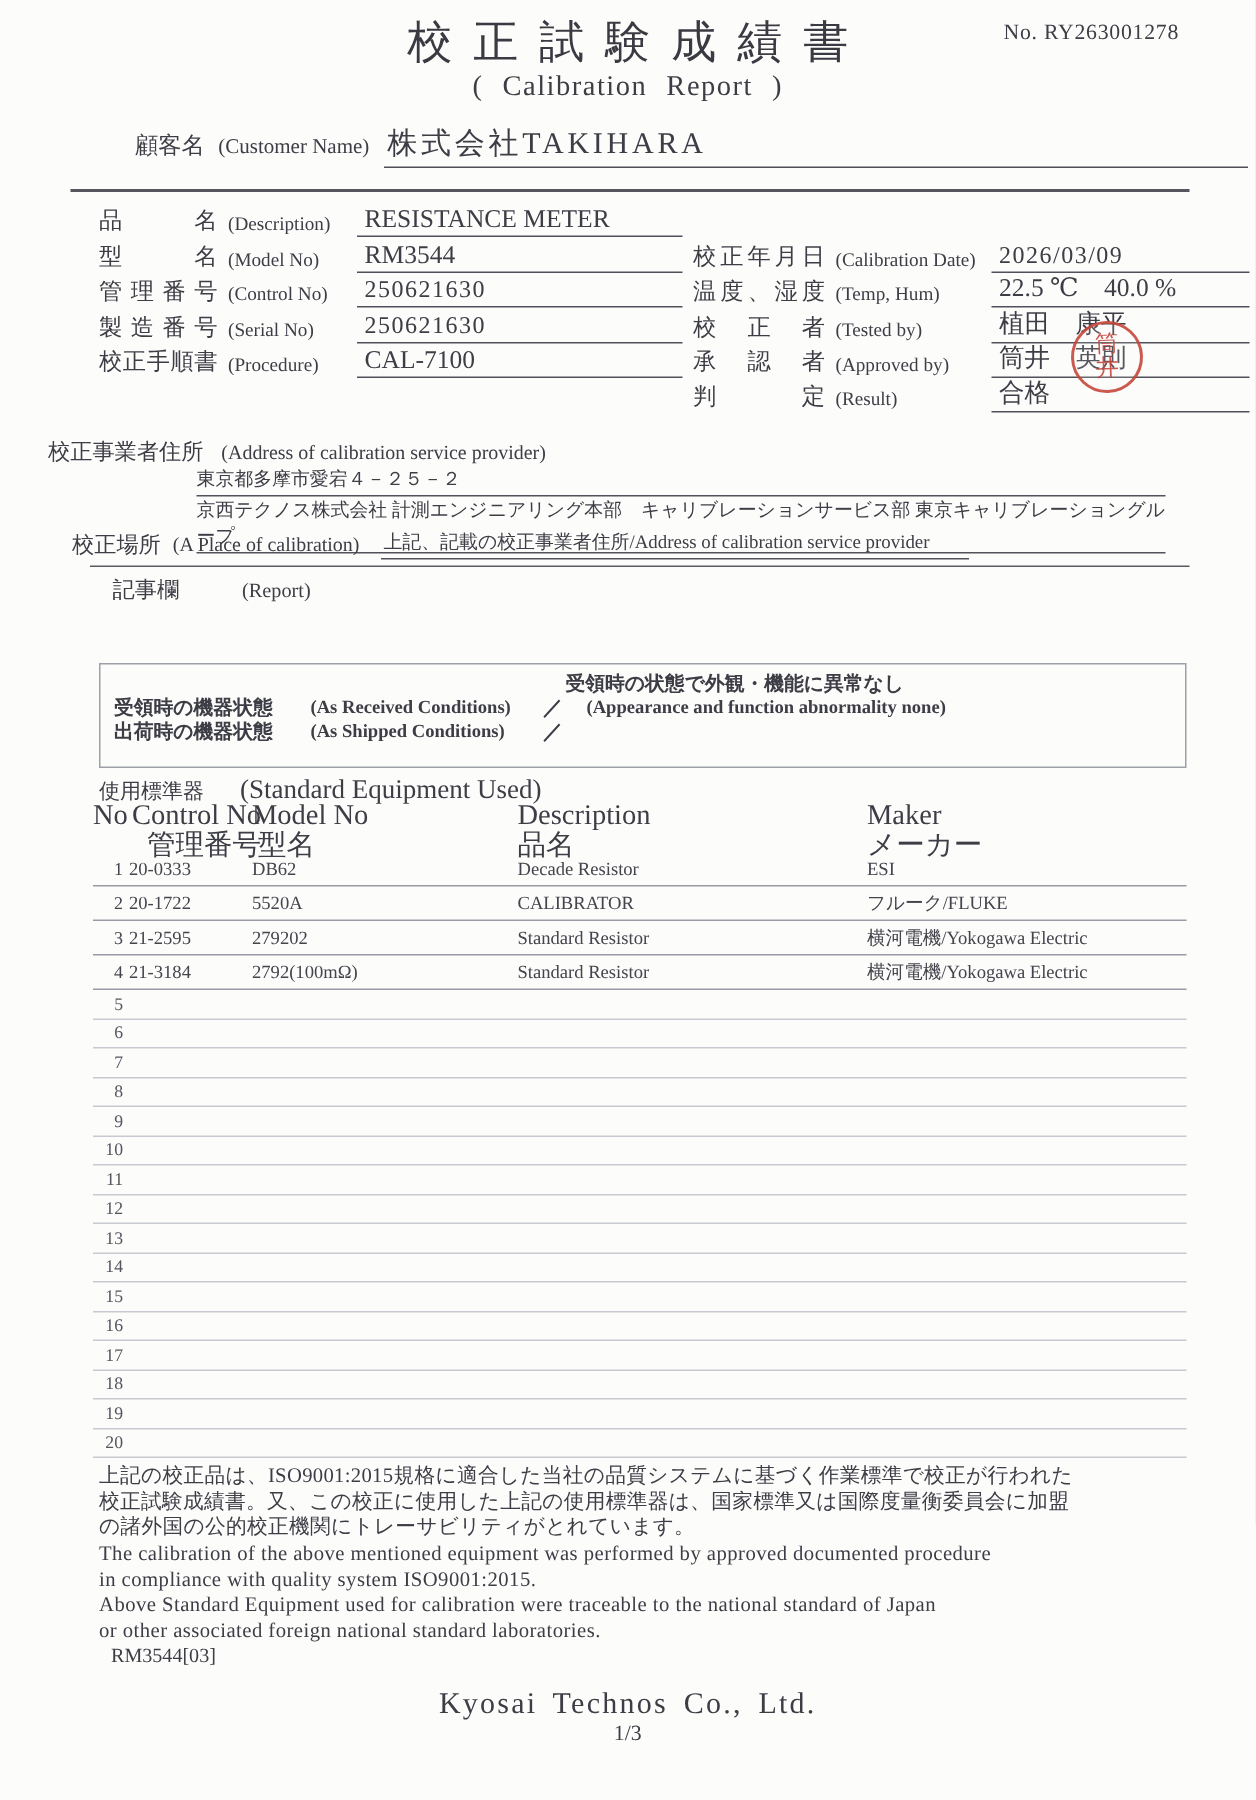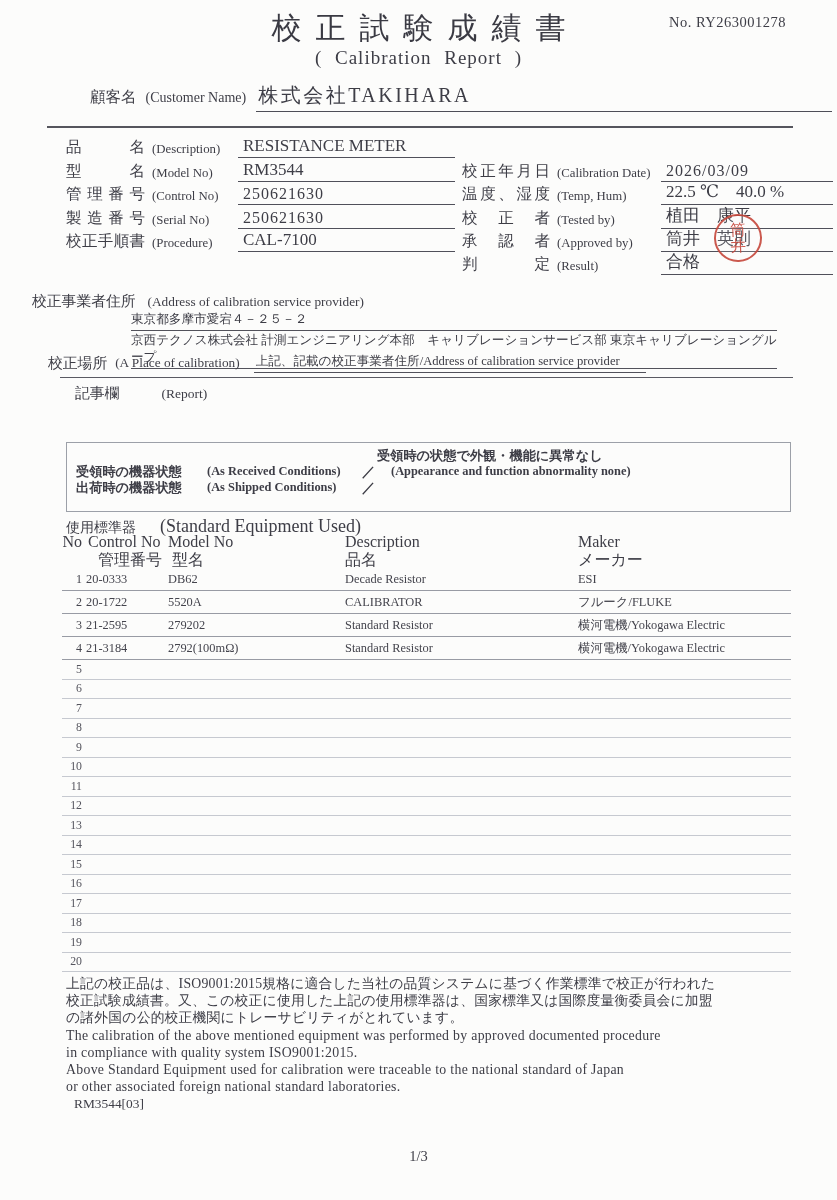--- a/index.html
+++ b/index.html
@@ -62,21 +62,21 @@
   .cond-row{display:flex; align-items:flex-end; font-size:13.2px; line-height:15.5px;font-weight:bold;}
   .cond-label{width:131px; white-space:nowrap;}
   .cond-paren{width:155px; font-size:12.4px; white-space:nowrap; padding-top:.5px;}
   .cond-slash{width:15px;}
   .cond-val{white-space:nowrap;}
   .cond-val .en{font-size:12.4px; margin-left:14px;}
   
   .equip-title{position:absolute; top:516px; left:66px; display:flex; align-items:baseline;}
   .equip-title .lbl{font-size:14px;}
   .equip-title .paren{font-size:18px; margin-left:24px;}
-  .thead{position:absolute; left:62px; width:729px; display:flex; font-size:16px; white-space:nowrap;}
+  .thead{position:absolute; left:62px; width:729px; display:flex; font-size:19px; white-space:nowrap;}
   .thead.row1{top:533px;}
   .thead.row2{top:550px;}
   .c-no{width:24px; text-align:right; padding-right:4px; box-sizing:border-box;}
   .c-ctrl{width:82px; box-sizing:border-box;}
   .c-model{width:177px; box-sizing:border-box;}
   .c-desc{width:233px; box-sizing:border-box;}
   .c-maker{flex:1; box-sizing:border-box;}
   .thead .c-ctrl{padding-left:2px;}
   .thead.row2 .c-ctrl{padding-left:12px;}
   .thead.row2 .c-model{padding-left:4px;}
@@ -374,15 +374,16 @@
     <div class="jp">上記の校正品は、ISO9001:2015規格に適合した当社の品質システムに基づく作業標準で校正が行われた</div>
     <div class="jp">校正試験成績書。又、この校正に使用した上記の使用標準器は、国家標準又は国際度量衡委員会に加盟</div>
     <div class="jp">の諸外国の公的校正機関にトレーサビリティがとれています。</div>
     <div class="en">The calibration of the above mentioned equipment was performed by approved documented procedure</div>
     <div class="en">in compliance with quality system ISO9001:2015.</div>
     <div class="en">Above Standard Equipment used for calibration were traceable to the national standard of Japan</div>
     <div class="en">or other associated foreign national standard laboratories.</div>
     <div class="ref">RM3544[03]</div>
   </div>
 
+  <div class="footer-company">Kyosai Technos Co., Ltd.</div>
   <div class="footer-page">1/3</div>
 
 </div>
 
 </body></html>

